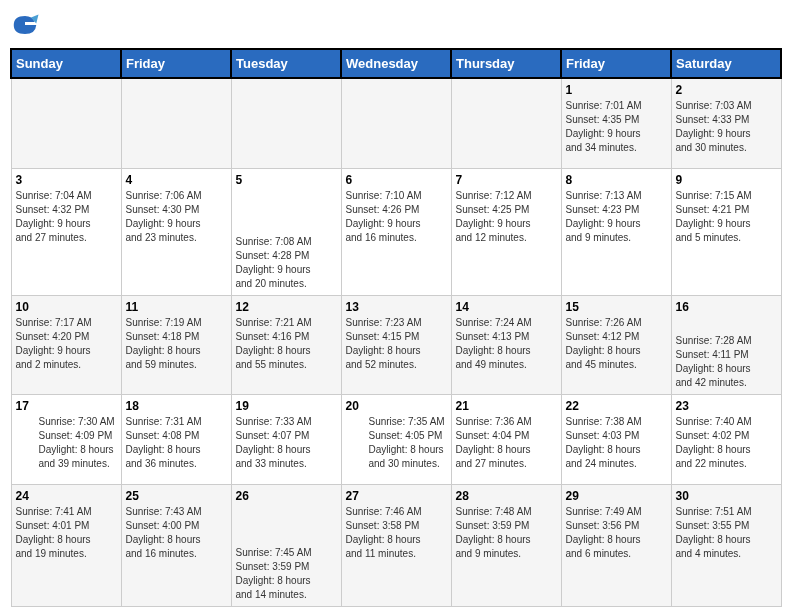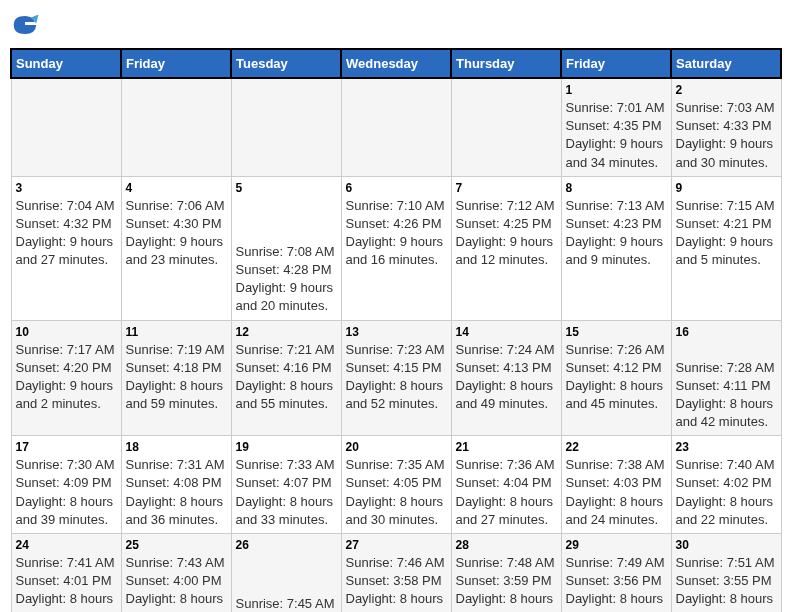--- a/index.html
+++ b/index.html
@@ -74,21 +74,21 @@
     }
     .day-num {
       font-weight: bold;
       font-size: 12px;
       display: block;
       margin-bottom: 2px;
     }
     .day-info {
       color: #333;
       line-height: 1.4;
-      font-size: 13px;
+      font-size: 10px;
     }
     .empty-cell {
       background: #f5f5f5 !important;
     }
   </style>
 </head>
 <body>
 
 <div class="header-area">
   <div class="logo">
@@ -239,42 +239,42 @@
           <span class="day-num">16</span>
           <div class="day-info" style="white-space: pre-line; margin-top: 20px;">Sunrise: 7:28 AM
 Sunset: 4:11 PM
 Daylight: 8 hours
 and 42 minutes.</div>
         </td>
       </tr>
       <tr>
         <td>
           <span class="day-num">17</span>
-          <div class="day-info" style="white-space: pre-line;">Sunrise: 7:30 AM
+          <div class="day-info" style="white-space: pre-line; margin-left: 23px;">Sunrise: 7:30 AM
 Sunset: 4:09 PM
 Daylight: 8 hours
 and 39 minutes.</div>
         </td>
         <td>
           <span class="day-num">18</span>
           <div class="day-info" style="white-space: pre-line;">Sunrise: 7:31 AM
 Sunset: 4:08 PM
 Daylight: 8 hours
 and 36 minutes.</div>
         </td>
         <td>
           <span class="day-num">19</span>
           <div class="day-info" style="white-space: pre-line;">Sunrise: 7:33 AM
 Sunset: 4:07 PM
 Daylight: 8 hours
 and 33 minutes.</div>
         </td>
         <td>
           <span class="day-num">20</span>
-          <div class="day-info" style="white-space: pre-line;">Sunrise: 7:35 AM
+          <div class="day-info" style="white-space: pre-line; margin-left: 23px;">Sunrise: 7:35 AM
 Sunset: 4:05 PM
 Daylight: 8 hours
 and 30 minutes.</div>
         </td>
         <td>
           <span class="day-num">21</span>
           <div class="day-info" style="white-space: pre-line;">Sunrise: 7:36 AM
 Sunset: 4:04 PM
 Daylight: 8 hours
 and 27 minutes.</div>

